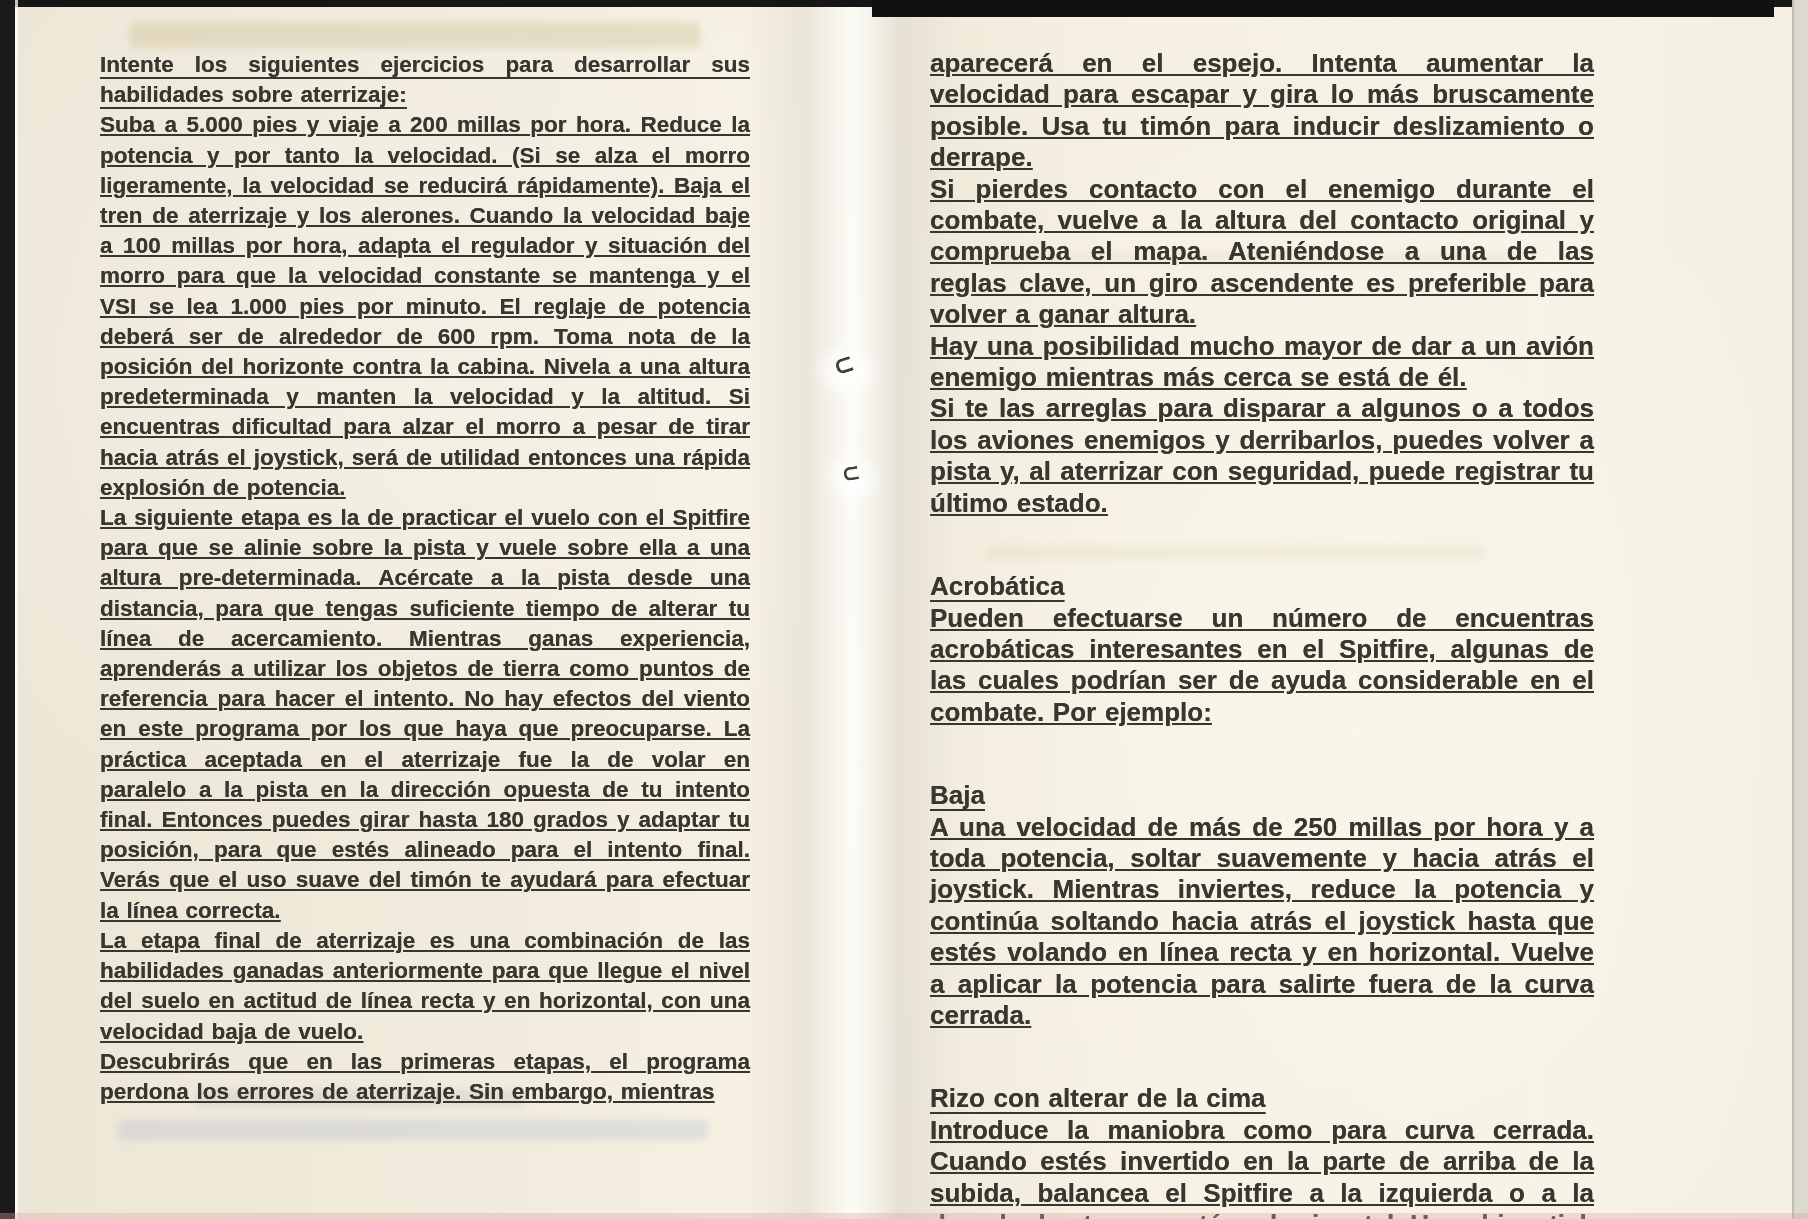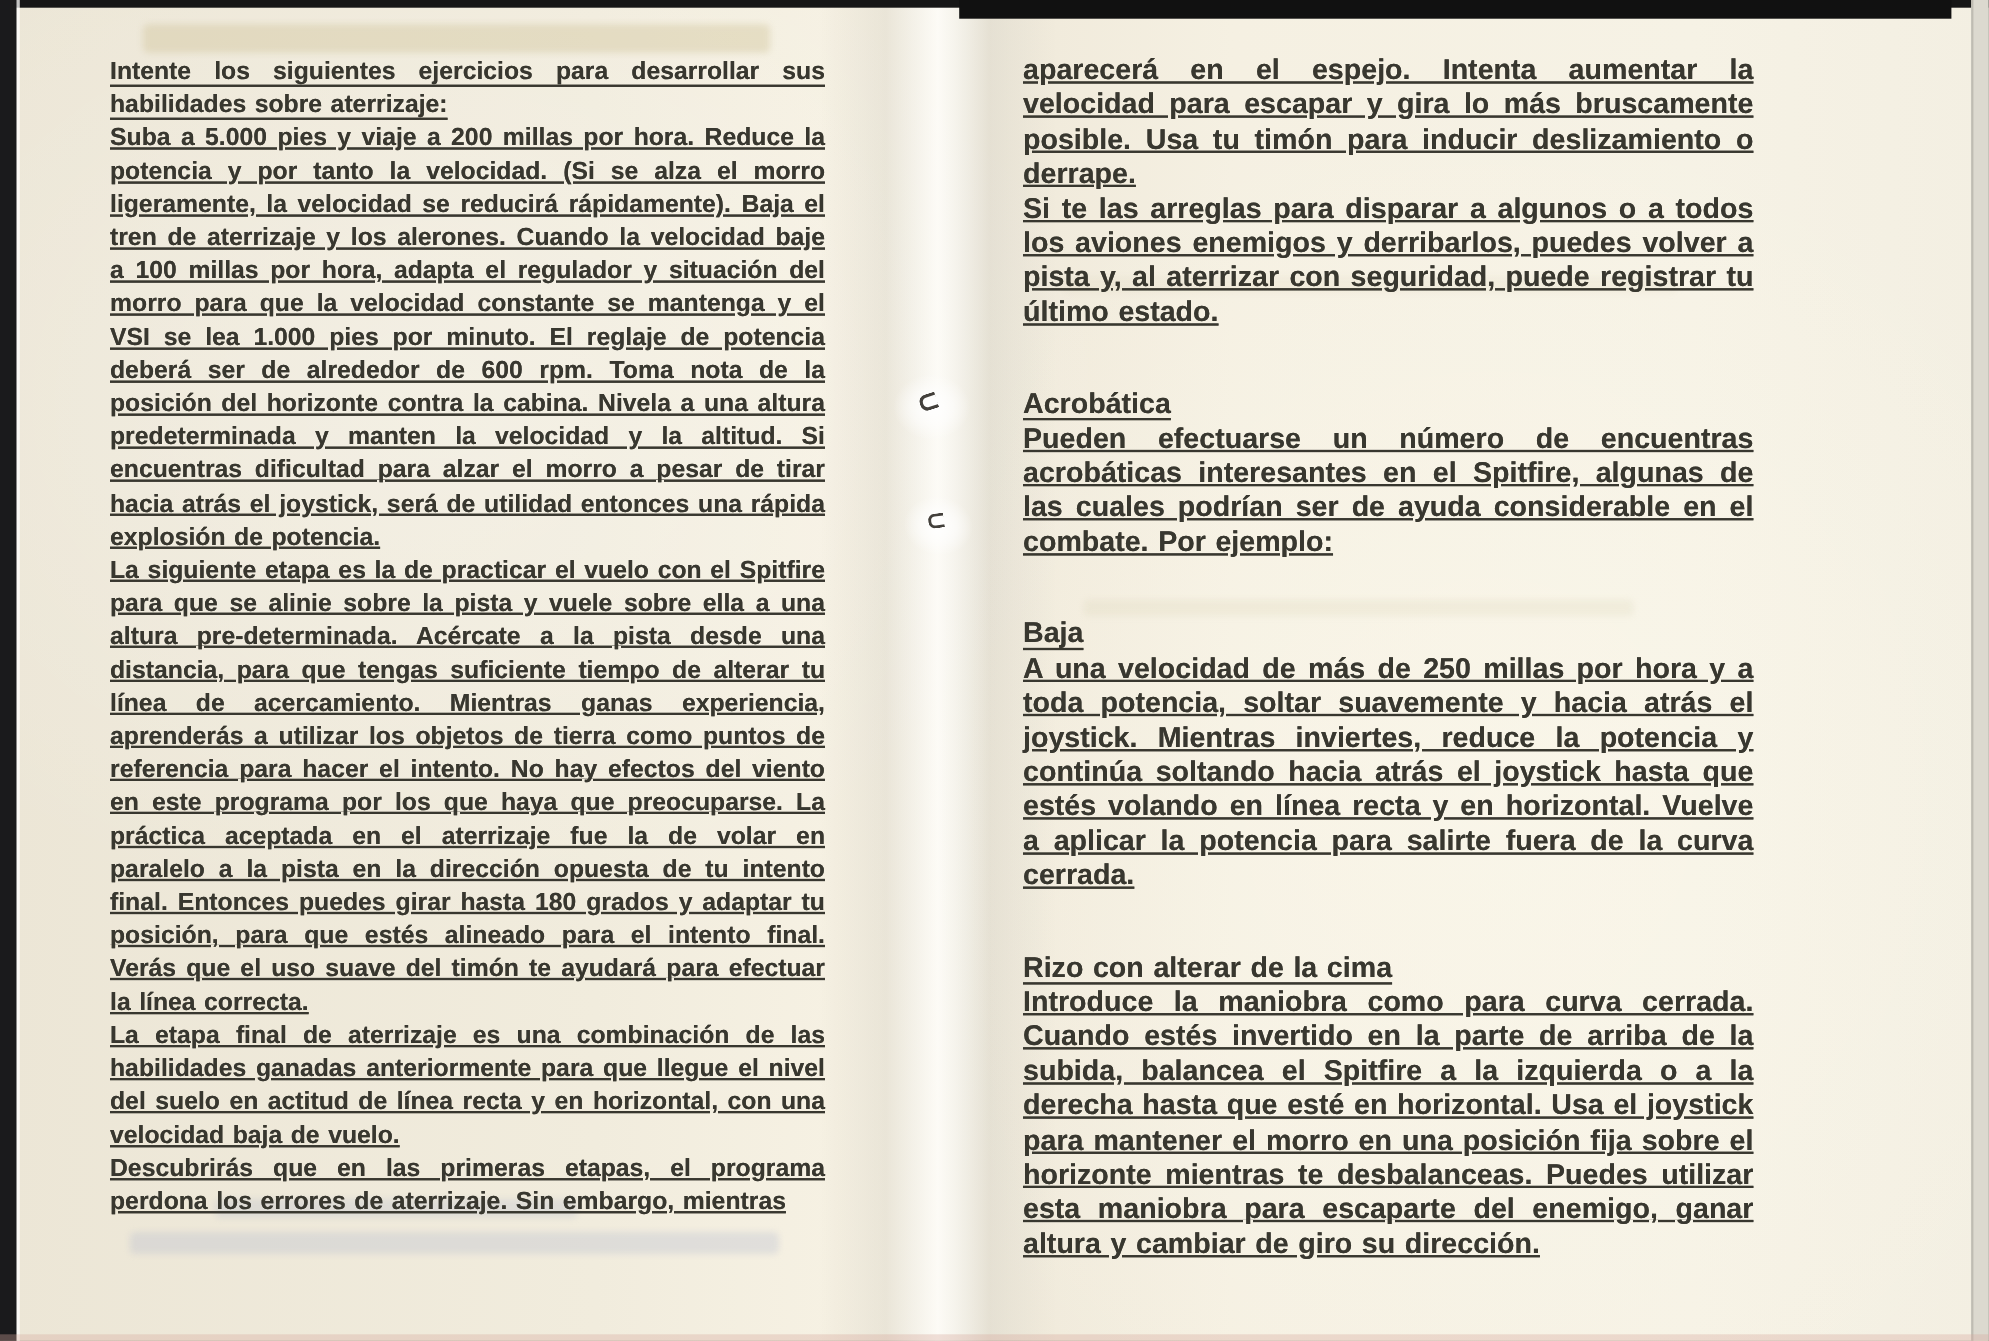--- a/index.html
+++ b/index.html
@@ -91,20 +91,22 @@
   <div class="page page-left">
     <p class="doc-heading">Intente los siguientes ejercicios para desarrollar sus habilidades sobre aterrizaje:</p>
     <p>Suba a 5.000 pies y viaje a 200 millas por hora. Reduce la potencia y por tanto la velocidad. (Si se alza el morro ligeramente, la velocidad se reducirá rápidamente). Baja el tren de aterrizaje y los alerones. Cuando la velocidad baje a 100 millas por hora, adapta el regulador y situación del morro para que la velocidad constante se mantenga y el VSI se lea 1.000 pies por minuto. El reglaje de potencia deberá ser de alrededor de 600 rpm. Toma nota de la posición del horizonte contra la cabina. Nivela a una altura predeterminada y manten la velocidad y la altitud. Si encuentras dificultad para alzar el morro a pesar de tirar hacia atrás el joystick, será de utilidad entonces una rápida explosión de potencia.</p>
     <p>La siguiente etapa es la de practicar el vuelo con el Spitfire para que se alinie sobre la pista y vuele sobre ella a una altura pre-determinada. Acércate a la pista desde una distancia, para que tengas suficiente tiempo de alterar tu línea de acercamiento. Mientras ganas experiencia, aprenderás a utilizar los objetos de tierra como puntos de referencia para hacer el intento. No hay efectos del viento en este programa por los que haya que preocuparse. La práctica aceptada en el aterrizaje fue la de volar en paralelo a la pista en la dirección opuesta de tu intento final. Entonces puedes girar hasta 180 grados y adaptar tu posición, para que estés alineado para el intento final. Verás que el uso suave del timón te ayudará para efectuar la línea correcta.</p>
     <p>La etapa final de aterrizaje es una combinación de las habilidades ganadas anteriormente para que llegue el nivel del suelo en actitud de línea recta y en horizontal, con una velocidad baja de vuelo.</p>
     <p>Descubrirás que en las primeras etapas, el programa perdona los errores de aterrizaje. Sin embargo, mientras</p>
   </div>
 
   <div class="page page-right">
     <p>aparecerá en el espejo. Intenta aumentar la velocidad para escapar y gira lo más bruscamente posible. Usa tu timón para inducir deslizamiento o derrape.</p>
+    <p>Si pierdes contacto con el enemigo durante el combate, vuelve a la altura del contacto original y comprueba el mapa. Ateniéndose a una de las reglas clave, un giro ascendente es preferible para volver a ganar altura.</p>
+    <p>Hay una posibilidad mucho mayor de dar a un avión enemigo mientras más cerca se está de él.</p>
     <p>Si te las arreglas para disparar a algunos o a todos los aviones enemigos y derribarlos, puedes volver a pista y, al aterrizar con seguridad, puede registrar tu último estado.</p>
 
     <div class="section">
       <p class="doc-heading">Acrobática</p>
       <p>Pueden efectuarse un número de encuentras acrobáticas interesantes en el Spitfire, algunas de las cuales podrían ser de ayuda considerable en el combate. Por ejemplo:</p>
     </div>
 
     <div class="section">
       <p class="doc-heading">Baja</p>
       <p>A una velocidad de más de 250 millas por hora y a toda potencia, soltar suavemente y hacia atrás el joystick. Mientras inviertes, reduce la potencia y continúa soltando hacia atrás el joystick hasta que estés volando en línea recta y en horizontal. Vuelve a aplicar la potencia para salirte fuera de la curva cerrada.</p>

